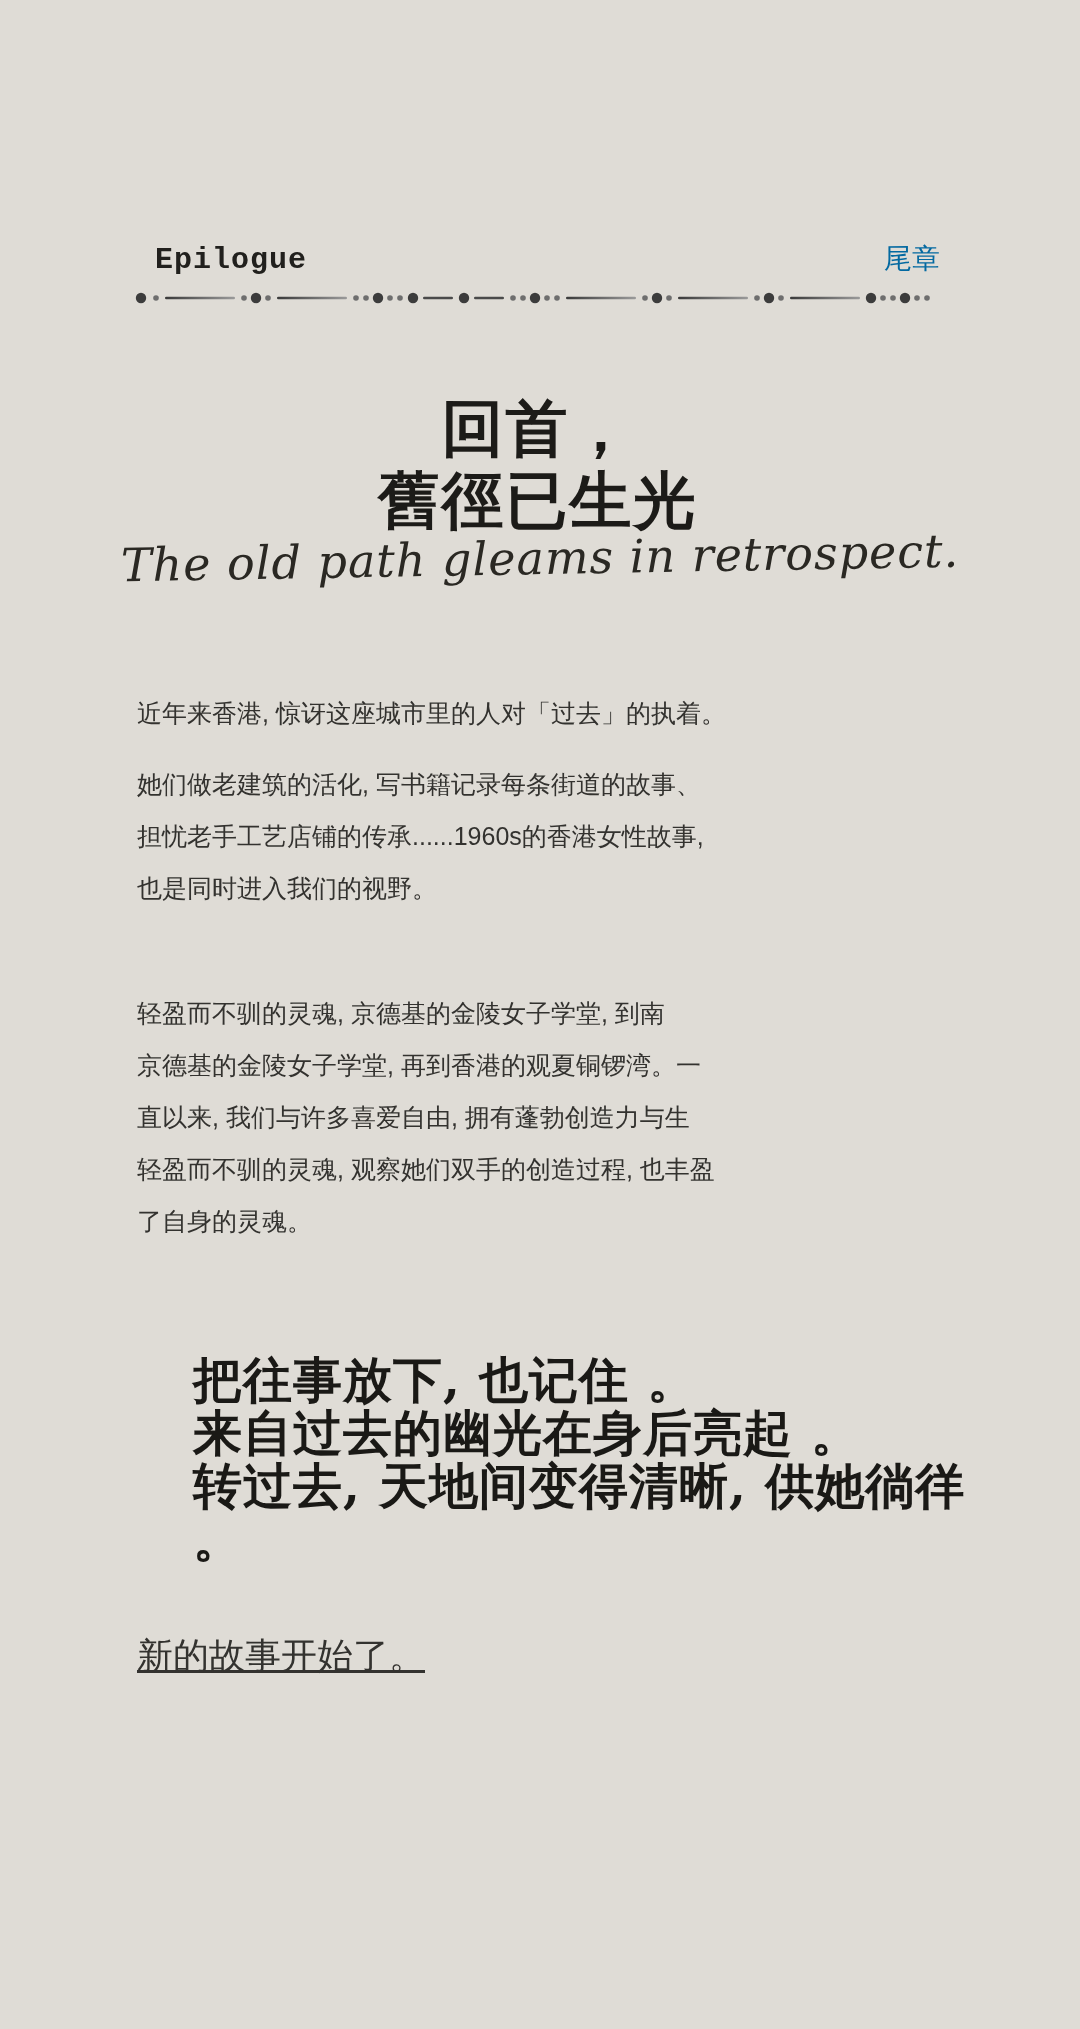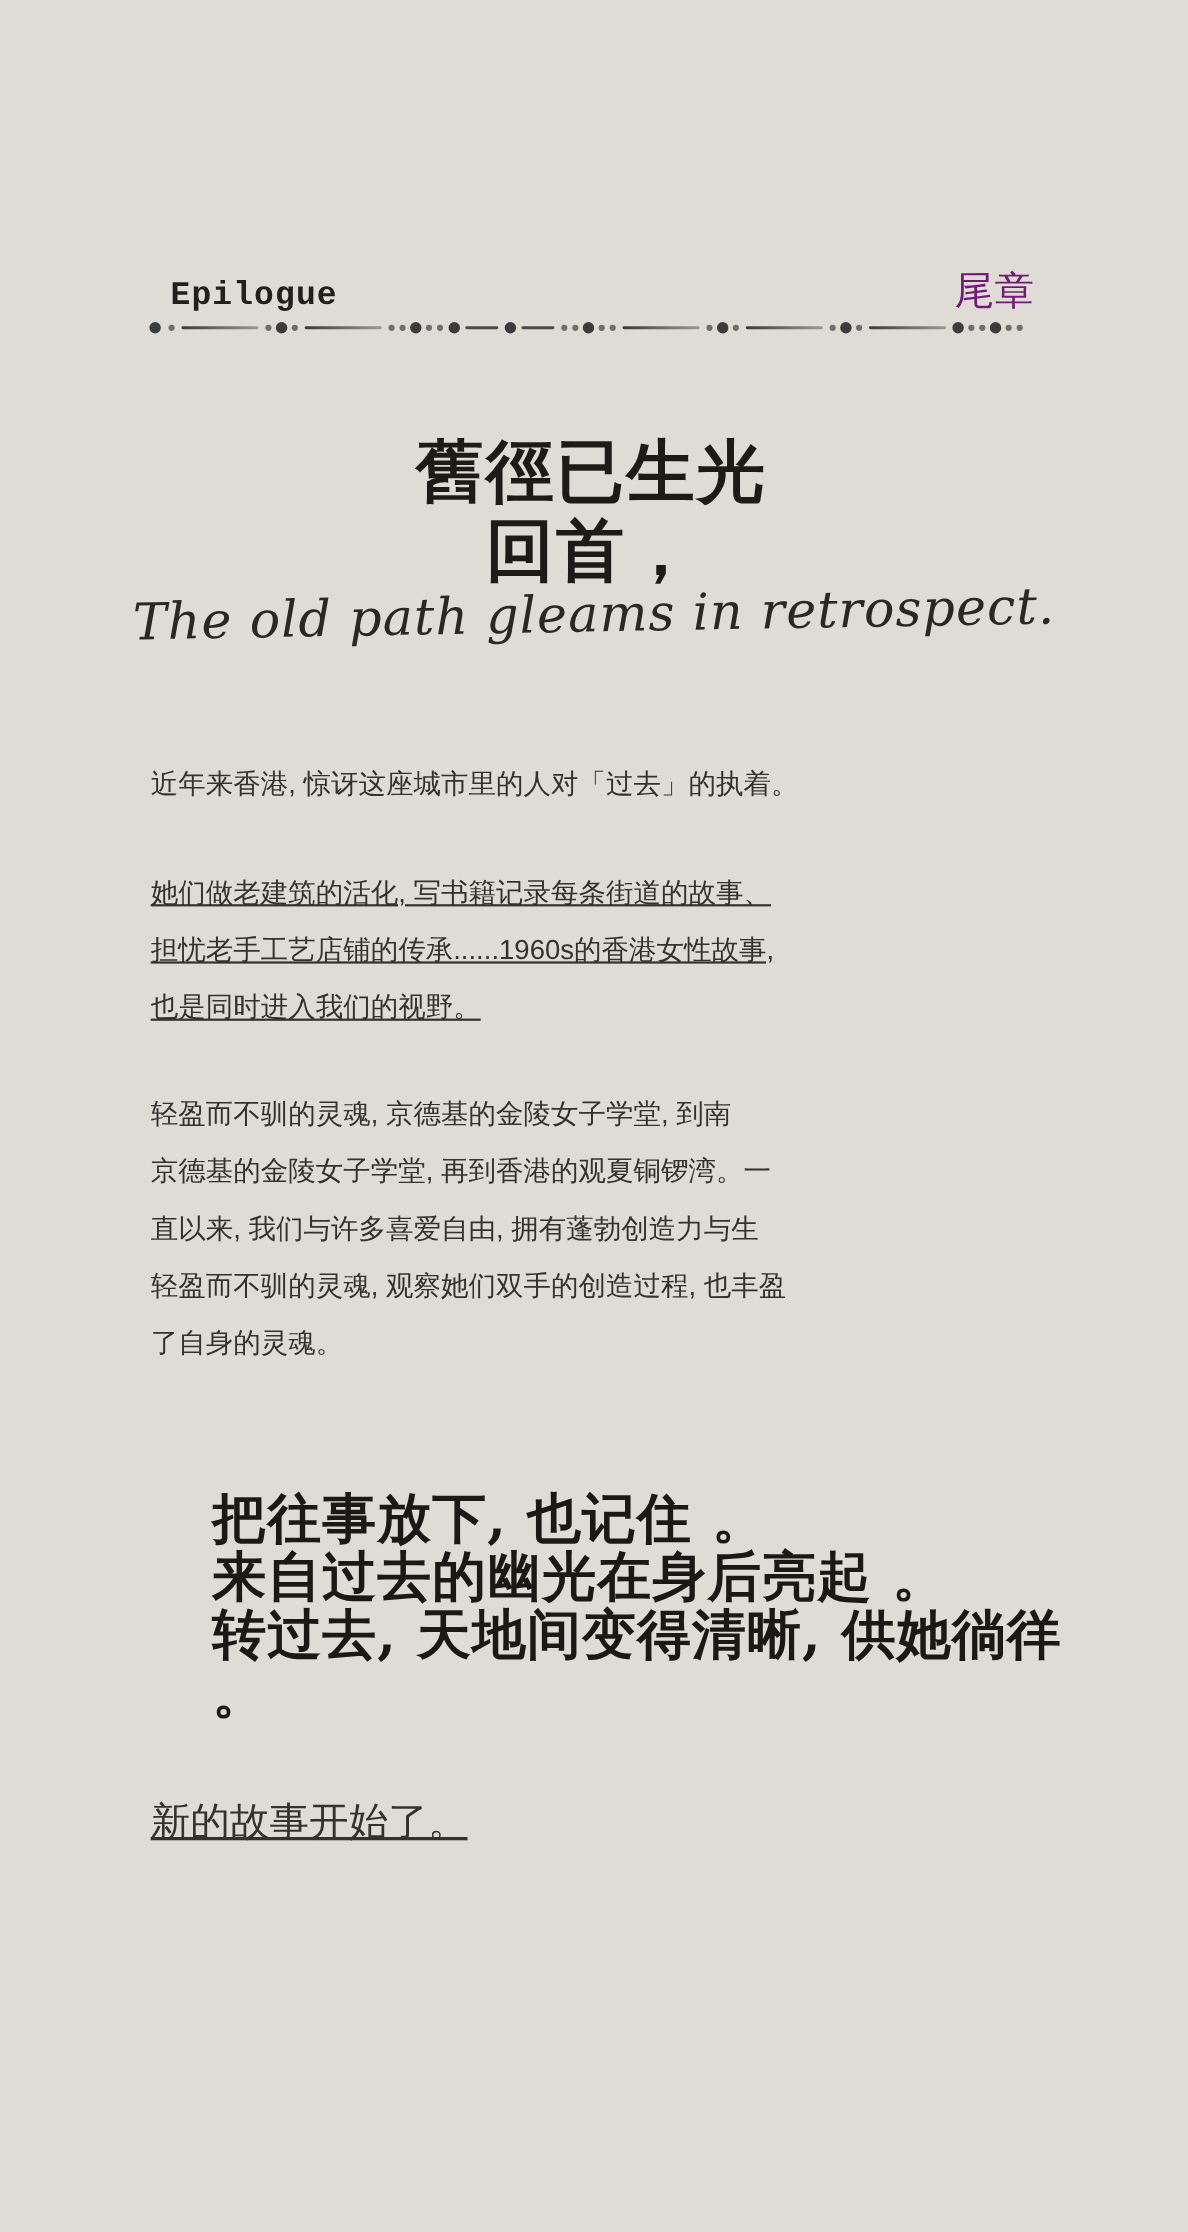--- a/index.html
+++ b/index.html
@@ -24,22 +24,22 @@
   .epilogue-en {
     font-family: "Liberation Mono", "DejaVu Sans Mono", monospace;
     font-size: 30px;
     font-weight: 700;
     color: #21201d;
     letter-spacing: 1px;
     margin-left: 20px;
   }
   .epilogue-zh {
     font-family: Liberation Sans, sans-serif;
-    font-size: 36px;
-    color: #701a75;
+    font-size: 28px;
+    color: #0369a1;
   }
   .divider {
     position: absolute;
     left: 135px;
     top: 290px;
     width: 805px;
     height: 16px;
   }
   .title-block {
     position: absolute;
@@ -72,21 +72,21 @@
   .body-para {
     position: absolute;
     left: 137px;
     width: 830px;
     font-size: 25px;
     line-height: 52px;
     color: #33322f;
     letter-spacing: 0px;
   }
   .para-1 { top: 687px; }
-  .para-2 { top: 786px; text-decoration: underline; }
+  .para-2 { top: 758px; }
   .para-3 { top: 987px; }
   .quote-block {
     position: absolute;
     left: 193px;
     top: 1354px;
     width: 790px;
     font-family: "DejaVu Serif", serif;
     font-size: 49px;
     line-height: 53px;
     font-weight: 700;
@@ -153,22 +153,22 @@
     <rect x="655" y="6.7" width="70" height="2.6" rx="1.3" fill="url(#dashgrad)"></rect>
     <circle cx="736" cy="8" r="5.2" fill="#3c3c3c"></circle>
     <circle cx="748" cy="8" r="2.8" fill="#6e6e6e"></circle>
     <circle cx="758" cy="8" r="2.8" fill="#6e6e6e"></circle>
     <circle cx="770" cy="8" r="5.2" fill="#3c3c3c"></circle>
     <circle cx="782" cy="8" r="2.8" fill="#6e6e6e"></circle>
     <circle cx="792" cy="8" r="2.8" fill="#6e6e6e"></circle>
   </svg>
 
   <div class="title-block">
+    <div>回首，</div>
     <div>舊徑已生光</div>
-    <div>回首，</div>
   </div>
 
   <div class="script-overlay">The old path gleams in retrospect.</div>
 
   <div class="body-para para-1">
     <div>近年来香港, 惊讶这座城市里的人对「过去」的执着。</div>
   </div>
 
   <div class="body-para para-2">
     <div>她们做老建筑的活化, 写书籍记录每条街道的故事、</div>

